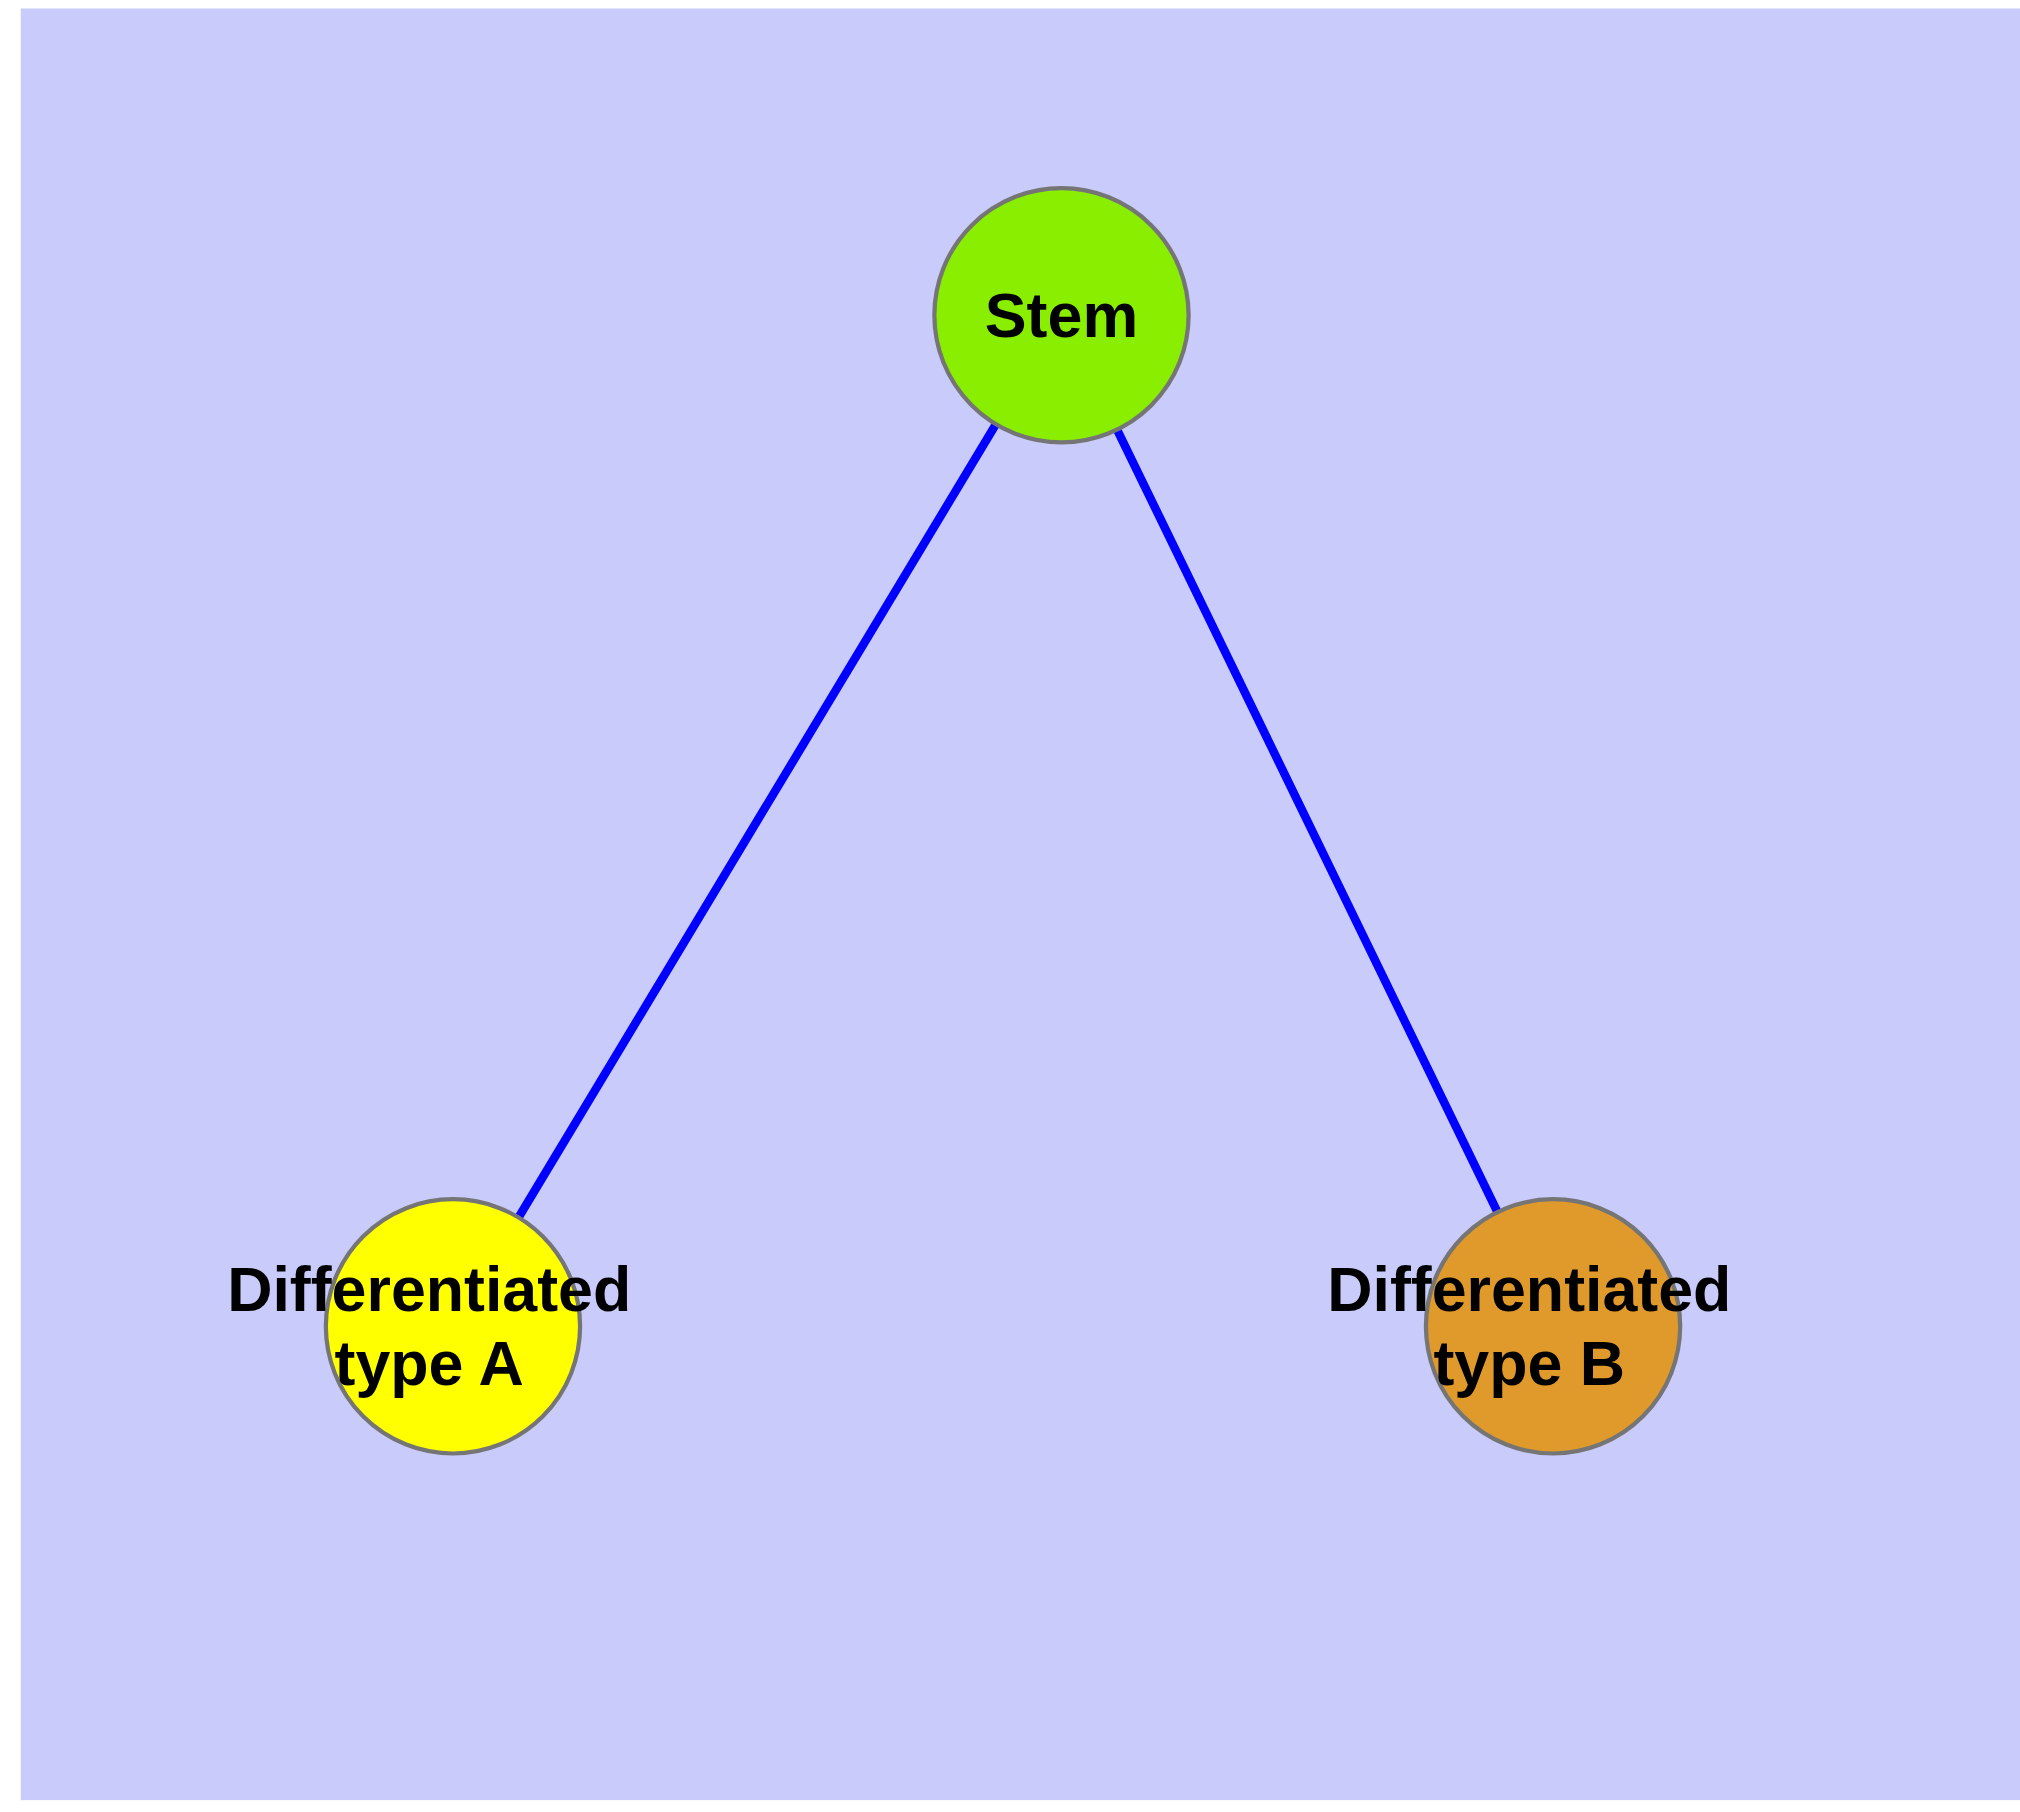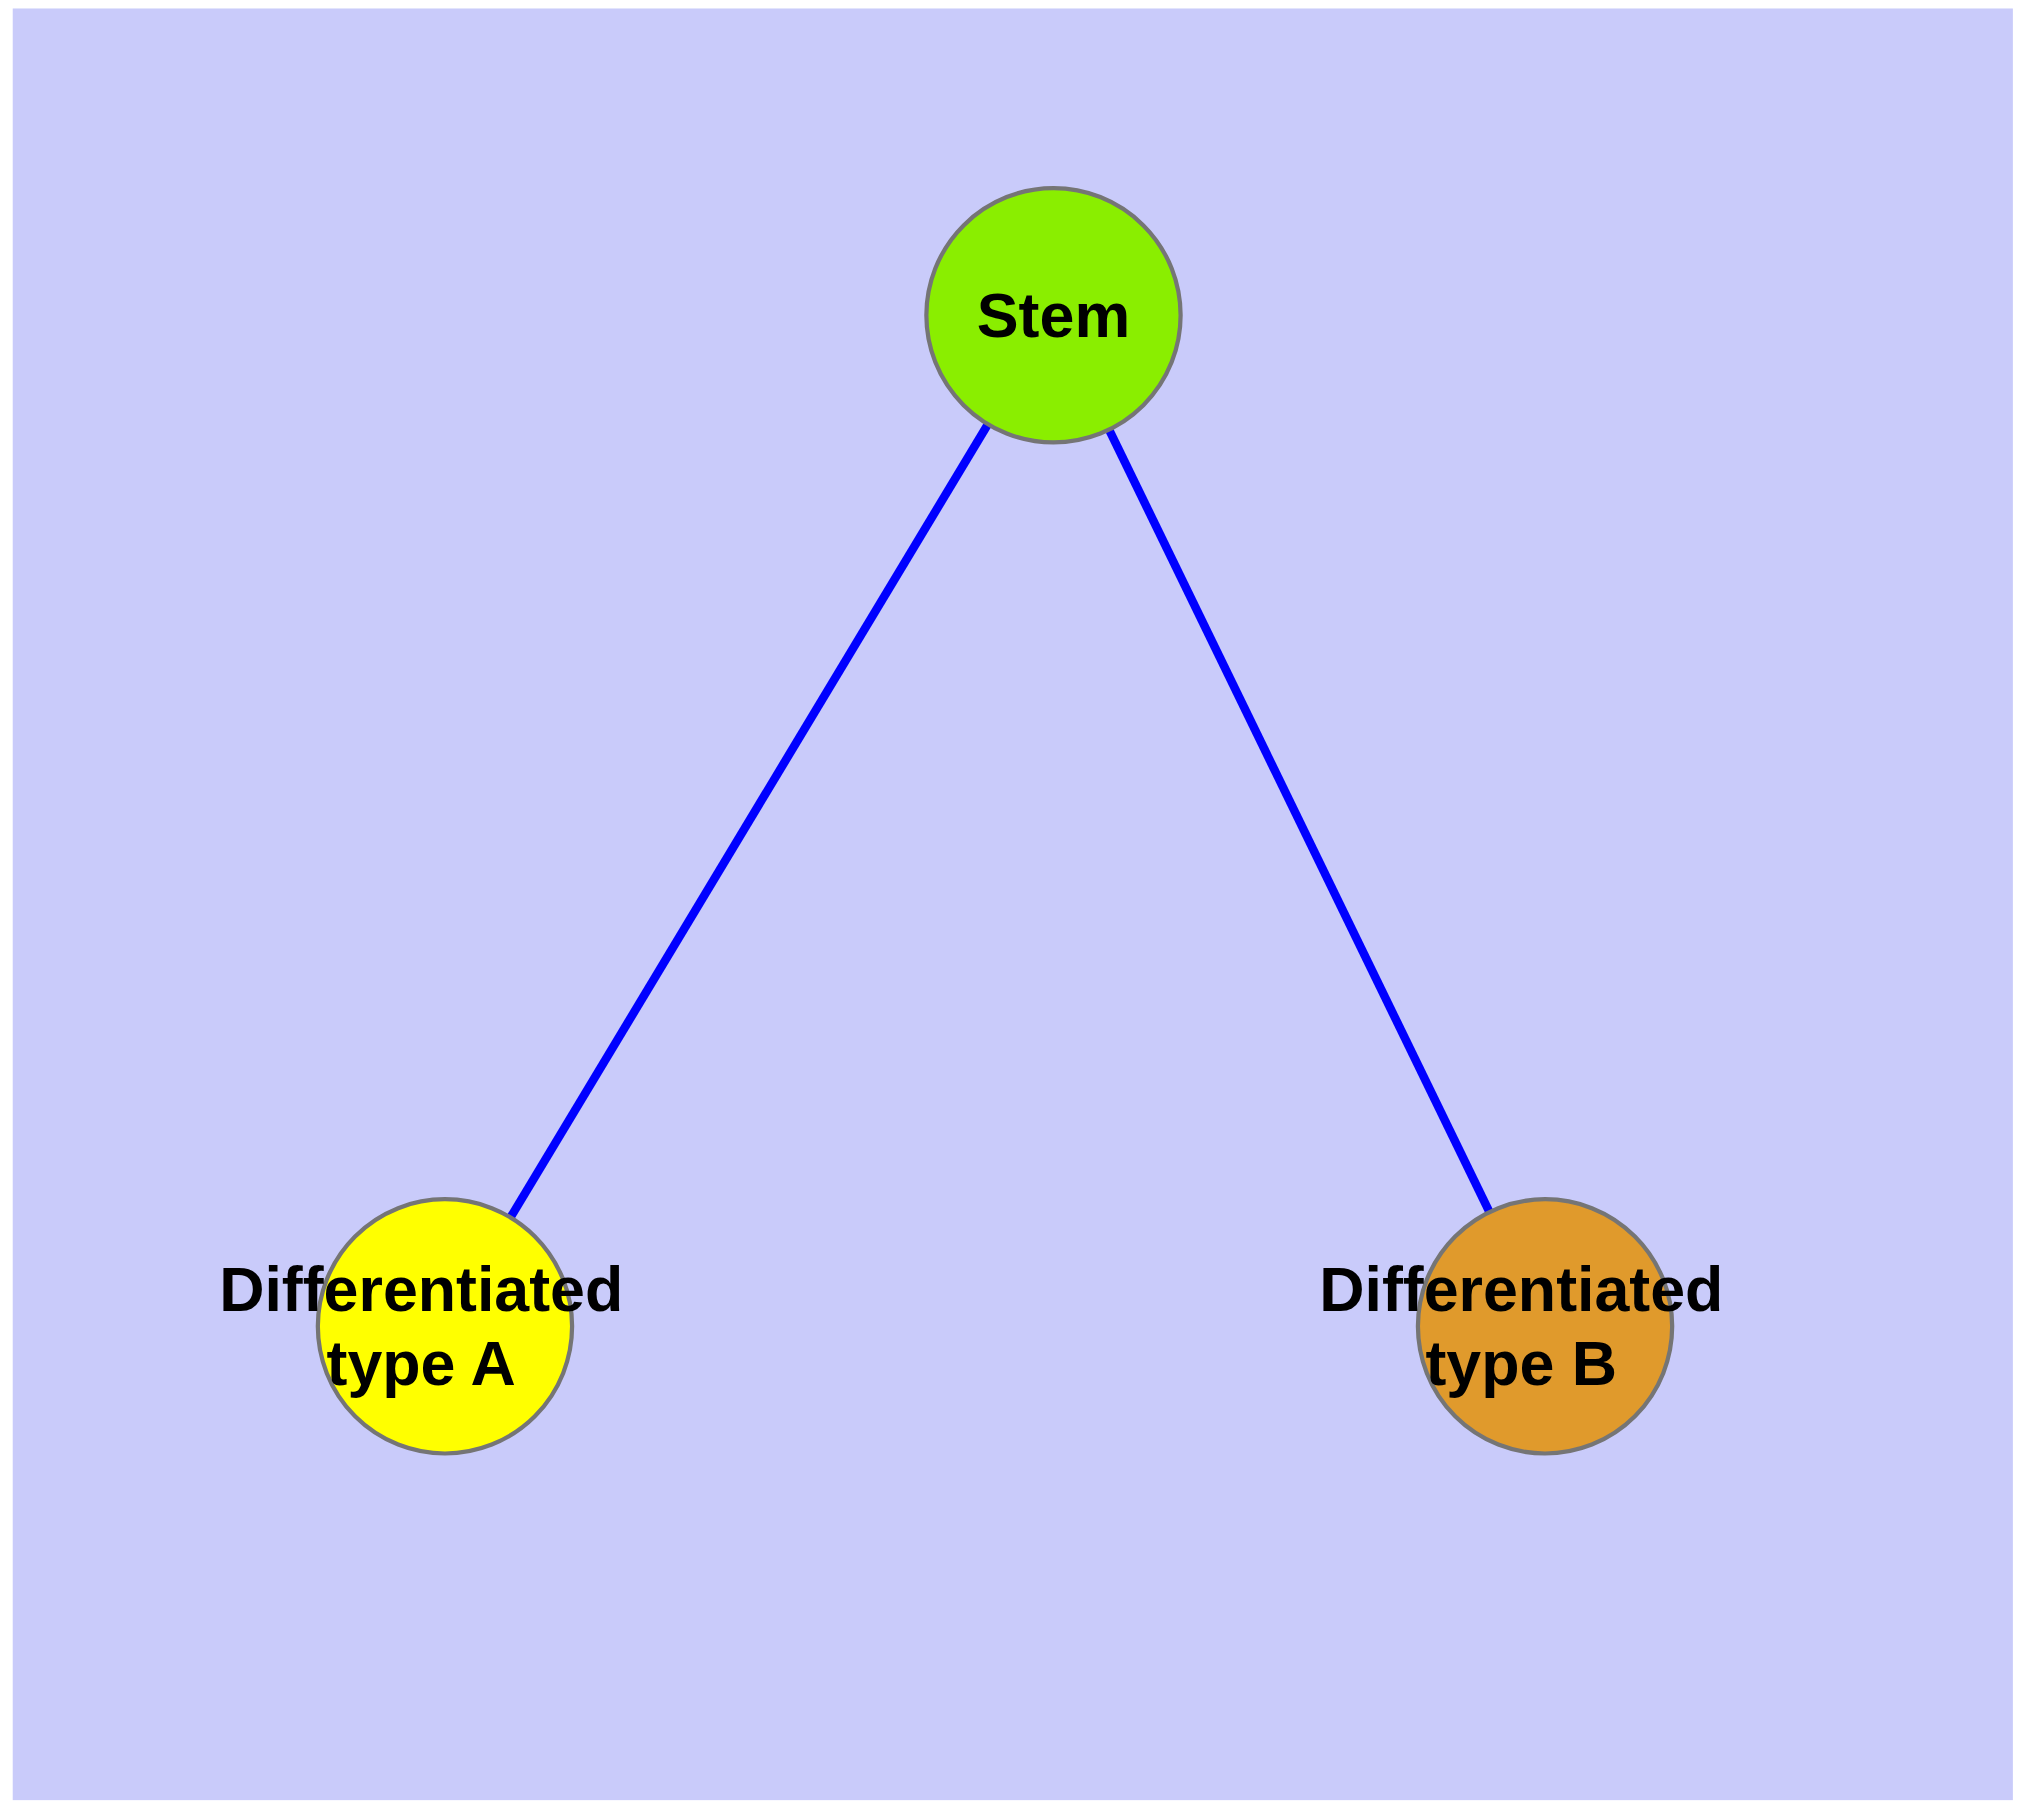--- a/index.html
+++ b/index.html
@@ -9,21 +9,21 @@
     background: #ffffff;
   }
   body {
     width: 2021px;
     height: 1812px;
     overflow: hidden;
     font-family: "Liberation Sans", sans-serif;
   }
   #graph-canvas {
     position: absolute;
-    left: 4px;
+    left: 12px;
     top: 0;
     width: 1697px;
     height: 1812px;
   }
   #graph-svg {
     display: block;
     width: 2021px;
     height: 1812px;
   }
   .node-label {

